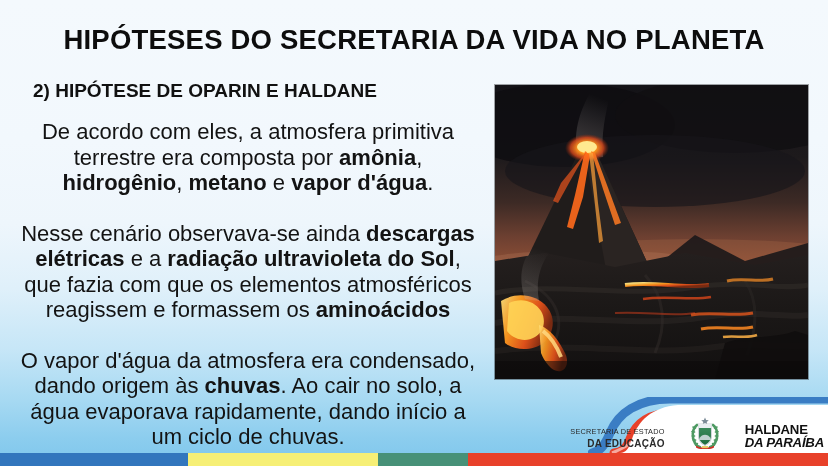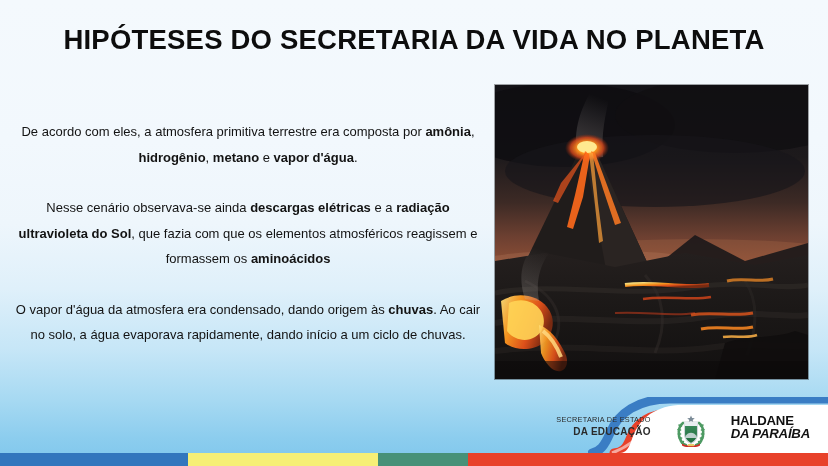--- a/index.html
+++ b/index.html
@@ -53,21 +53,21 @@
     white-space: nowrap;
   }
 
   
   .body-col {
     position: absolute;
     top: 119px;
     left: 14px;
     width: 468px;
     text-align: center;
-    font-size: 13px;
+    font-size: 22px;
     line-height: 25.5px;
     color: #131313;
   }
   .para {
     margin: 0;
   }
   .para + .para {
     margin-top: 25px;
   }
   .para b {
@@ -120,25 +120,25 @@
     pointer-events: none;
   }
   .footer-band svg {
     display: block;
     width: 240px;
     height: 56px;
   }
 
   .footer-logos {
     position: absolute;
-    right: 18px;
+    right: 4px;
     bottom: 17px;
     height: 34px;
     display: flex;
-    align-items: flex-start;
+    align-items: flex-end;
     gap: 25px;
   }
   .sec-text {
     text-align: right;
     color: #2a2a2a;
     line-height: 10px;
   }
   .sec-line1 {
     display: block;
     font-size: 7.3px;
@@ -166,20 +166,21 @@
   .gov-line1 { display: block; font-size: 13.2px; }
   .gov-line2 { display: block; font-size: 13.2px; font-style: italic; }
 </style>
 </head>
 <body>
 
 <div id="slide">
 
   <div class="slide-title">HIPÓTESES DO SECRETARIA DA VIDA NO PLANETA</div>
 
+  <div class="slide-subtitle">2) HIPÓTESE DE OPARIN E HALDANE</div>
 
   <div class="body-col">
     <p class="para para--first"><span>De acordo com eles, a atmosfera primitiva terrestre era composta por </span><b>amônia</b><span>, </span><b>hidrogênio</b><span>, </span><b>metano</b><span> e </span><b>vapor d'água</b><span>.</span></p>
     <p class="para"><span>Nesse cenário observava-se ainda </span><b>descargas elétricas</b><span> e a </span><b>radiação ultravioleta do Sol</b><span>, que fazia com que os elementos atmosféricos reagissem e formassem os </span><b>aminoácidos</b></p>
     <p class="para"><span>O vapor d'água da atmosfera era condensado, dando origem às </span><b>chuvas</b><span>. Ao cair no solo, a água evaporava rapidamente, dando início a um ciclo de chuvas.</span></p>
   </div>
 
   <div class="picture-frame" title="Paisagem vulcânica primitiva com vulcão em erupção, céu escuro e rios de lava">
     <svg viewBox="0 0 313 294" preserveAspectRatio="none" aria-hidden="true">
       <defs>

